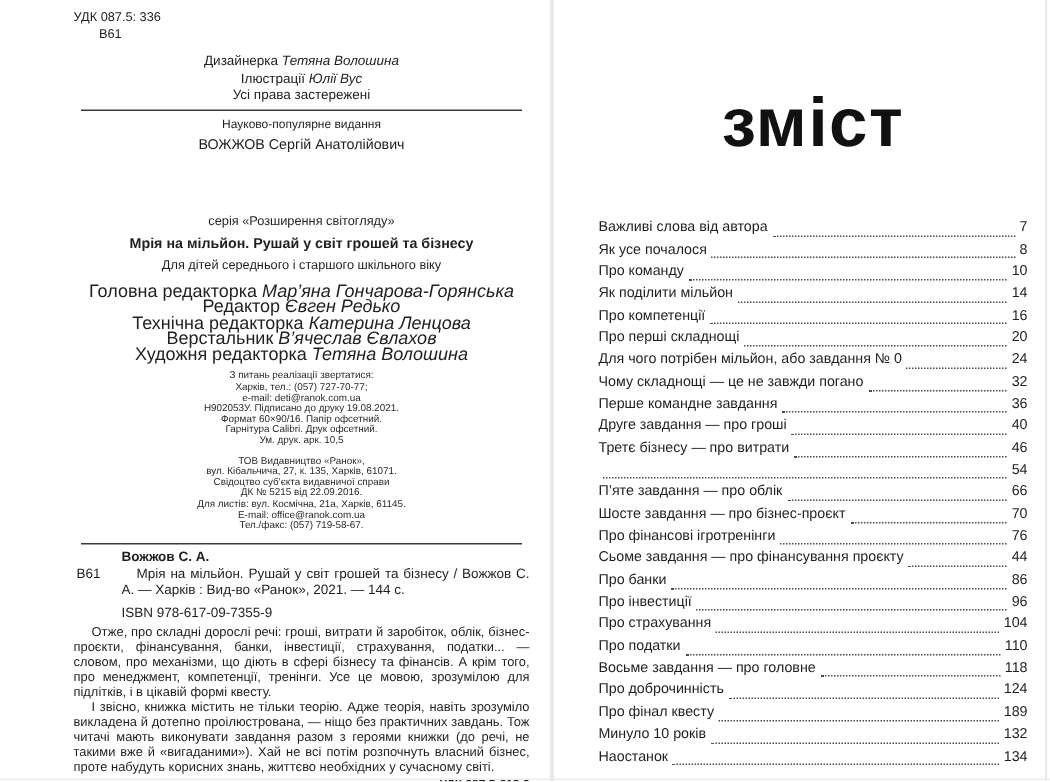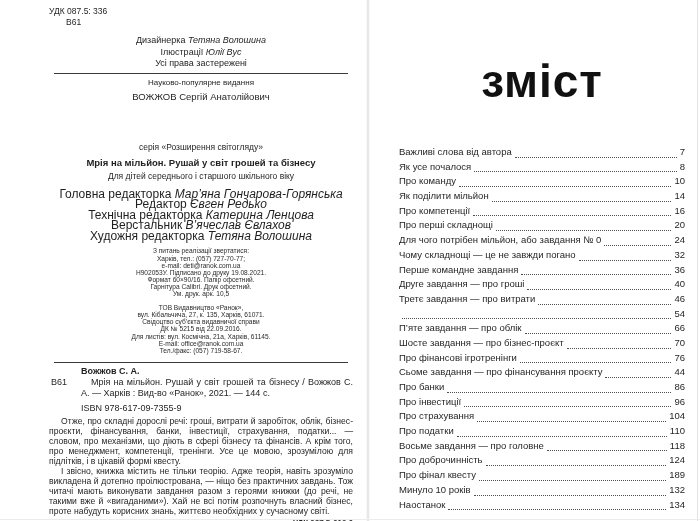--- a/index.html
+++ b/index.html
@@ -180,21 +180,21 @@
         <span class="toc-label">Перше командне завдання</span>
         <span class="toc-dots"></span>
         <span class="toc-page">36</span>
       </div>
         <div class="toc-row">
         <span class="toc-label">Друге завдання — про гроші</span>
         <span class="toc-dots"></span>
         <span class="toc-page">40</span>
       </div>
         <div class="toc-row">
-        <span class="toc-label">Третє завдання — про витрати</span>
+        <span class="toc-label">Третє бізнесу — про витрати</span>
         <span class="toc-dots"></span>
         <span class="toc-page">46</span>
       </div>
         <div class="toc-row">
         <span class="toc-dots"></span>
         <span class="toc-page">54</span>
       </div>
         <div class="toc-row">
         <span class="toc-label">П’яте завдання — про облік</span>
         <span class="toc-dots"></span>

